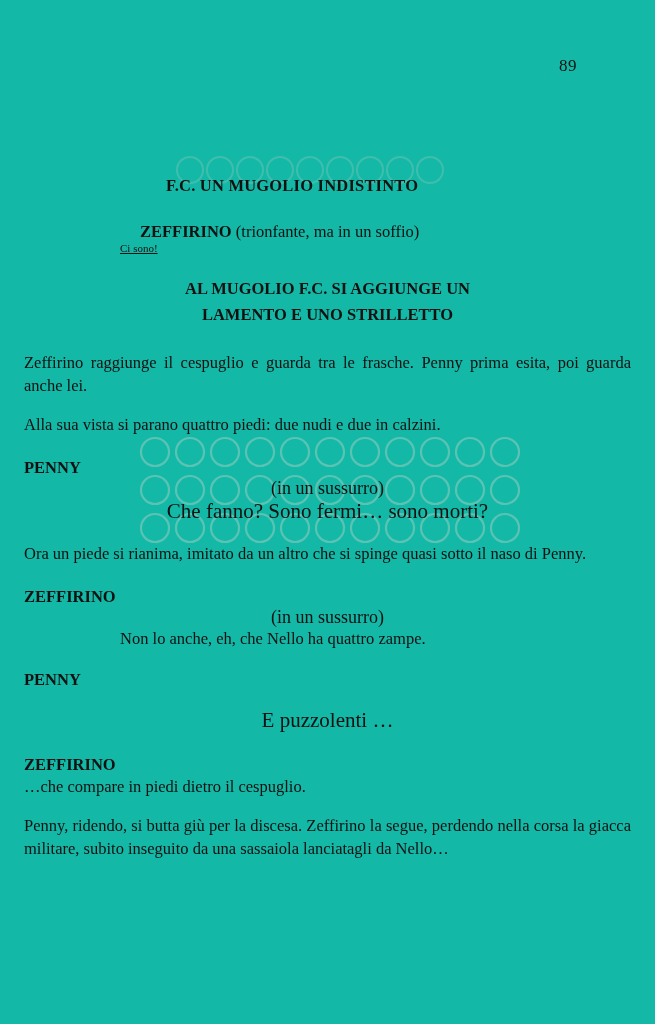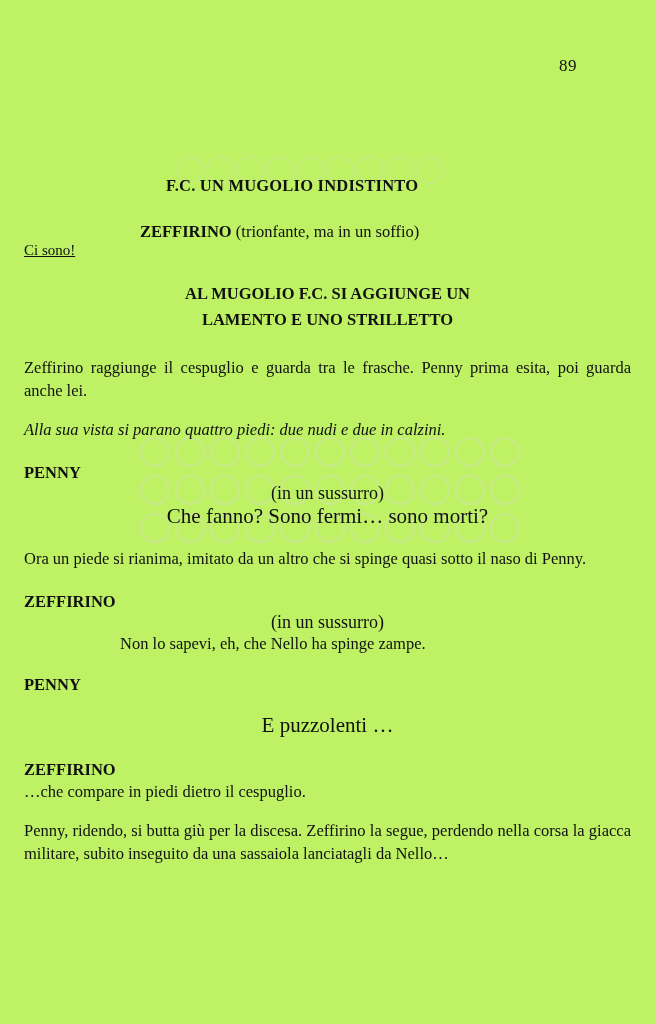--- a/index.html
+++ b/index.html
@@ -13,21 +13,21 @@
     position: relative;
     font-family: "Liberation Serif", serif;
     color: #111111;
     overflow: hidden;
   }
   .page {
     position: absolute;
     left: 0; top: 0;
     width: 655px;
     height: 1024px;
-    background: #bef264;
+    background: #14b8a6;
   }
   .page-number {
     position: absolute;
     right: 78px;
     top: 56px;
     font-size: 17px;
     letter-spacing: 0.5px;
   }
   .content {
     position: absolute;
@@ -55,21 +55,22 @@
     margin-left: 116px;
     margin-bottom: 0px;
   }
   .cue-line .name {
     font-weight: bold;
   }
   .cue-line .paren {
     font-weight: normal;
   }
   .dialog-left {
-    font-size: 15px;
+    font-size: 11px;
+    margin-left: 96px;
     margin-bottom: 24px;
     text-decoration: underline;
   }
   .char {
     font-weight: bold;
     font-size: 16.5px;
     text-align: left;
     margin: 0 0 0 0;
   }
   .paren-center {
@@ -181,31 +182,31 @@
     <div class="cue-line">
       <span class="name">ZEFFIRINO</span>
       <span class="paren">(trionfante, ma in un soffio)</span>
     </div>
     <div class="dialog-left">Ci sono!</div>
 
     <div class="scene-head-center">AL MUGOLIO F.C. SI AGGIUNGE UN</div>
     <div class="scene-head-center" style="margin-top:-14px; margin-bottom:24px;">LAMENTO E UNO STRILLETTO</div>
 
     <div class="action">Zeffirino raggiunge il cespuglio e guarda tra le frasche. Penny prima esita, poi guarda anche lei.</div>
-    <div class="action" style="margin-bottom:22px;font-style:italic;">Alla sua vista si parano quattro piedi: due nudi e due in calzini.</div>
+    <div class="action" style="margin-bottom:22px;">Alla sua vista si parano quattro piedi: due nudi e due in calzini.</div>
 
     <div class="char">PENNY</div>
     <div class="paren-center">(in un sussurro)</div>
     <div class="dialog-center">Che fanno? Sono fermi… sono morti?</div>
 
     <div class="action" style="margin-bottom:22px;">Ora un piede si rianima, imitato da un altro che si spinge quasi sotto il naso di Penny.</div>
 
     <div class="char">ZEFFIRINO</div>
     <div class="paren-center">(in un sussurro)</div>
-    <div class="dialog-block">Non lo sapevi, eh, che Nello ha spinge zampe.</div>
+    <div class="dialog-block">Non lo anche, eh, che Nello ha quattro zampe.</div>
 
     <div class="char" style="margin-top:20px;">PENNY</div>
     <div class="dialog-center" style="margin-top:18px; margin-bottom:22px;">E puzzolenti …</div>
 
 
     <div class="char">ZEFFIRINO</div>
 
     <div class="action">…che compare in piedi dietro il cespuglio.</div>
     <div class="action">Penny, ridendo, si butta giù per la discesa.  Zeffirino la segue, perdendo nella corsa la giacca militare, subito inseguito da una sassaiola lanciatagli da Nello…</div>
 

